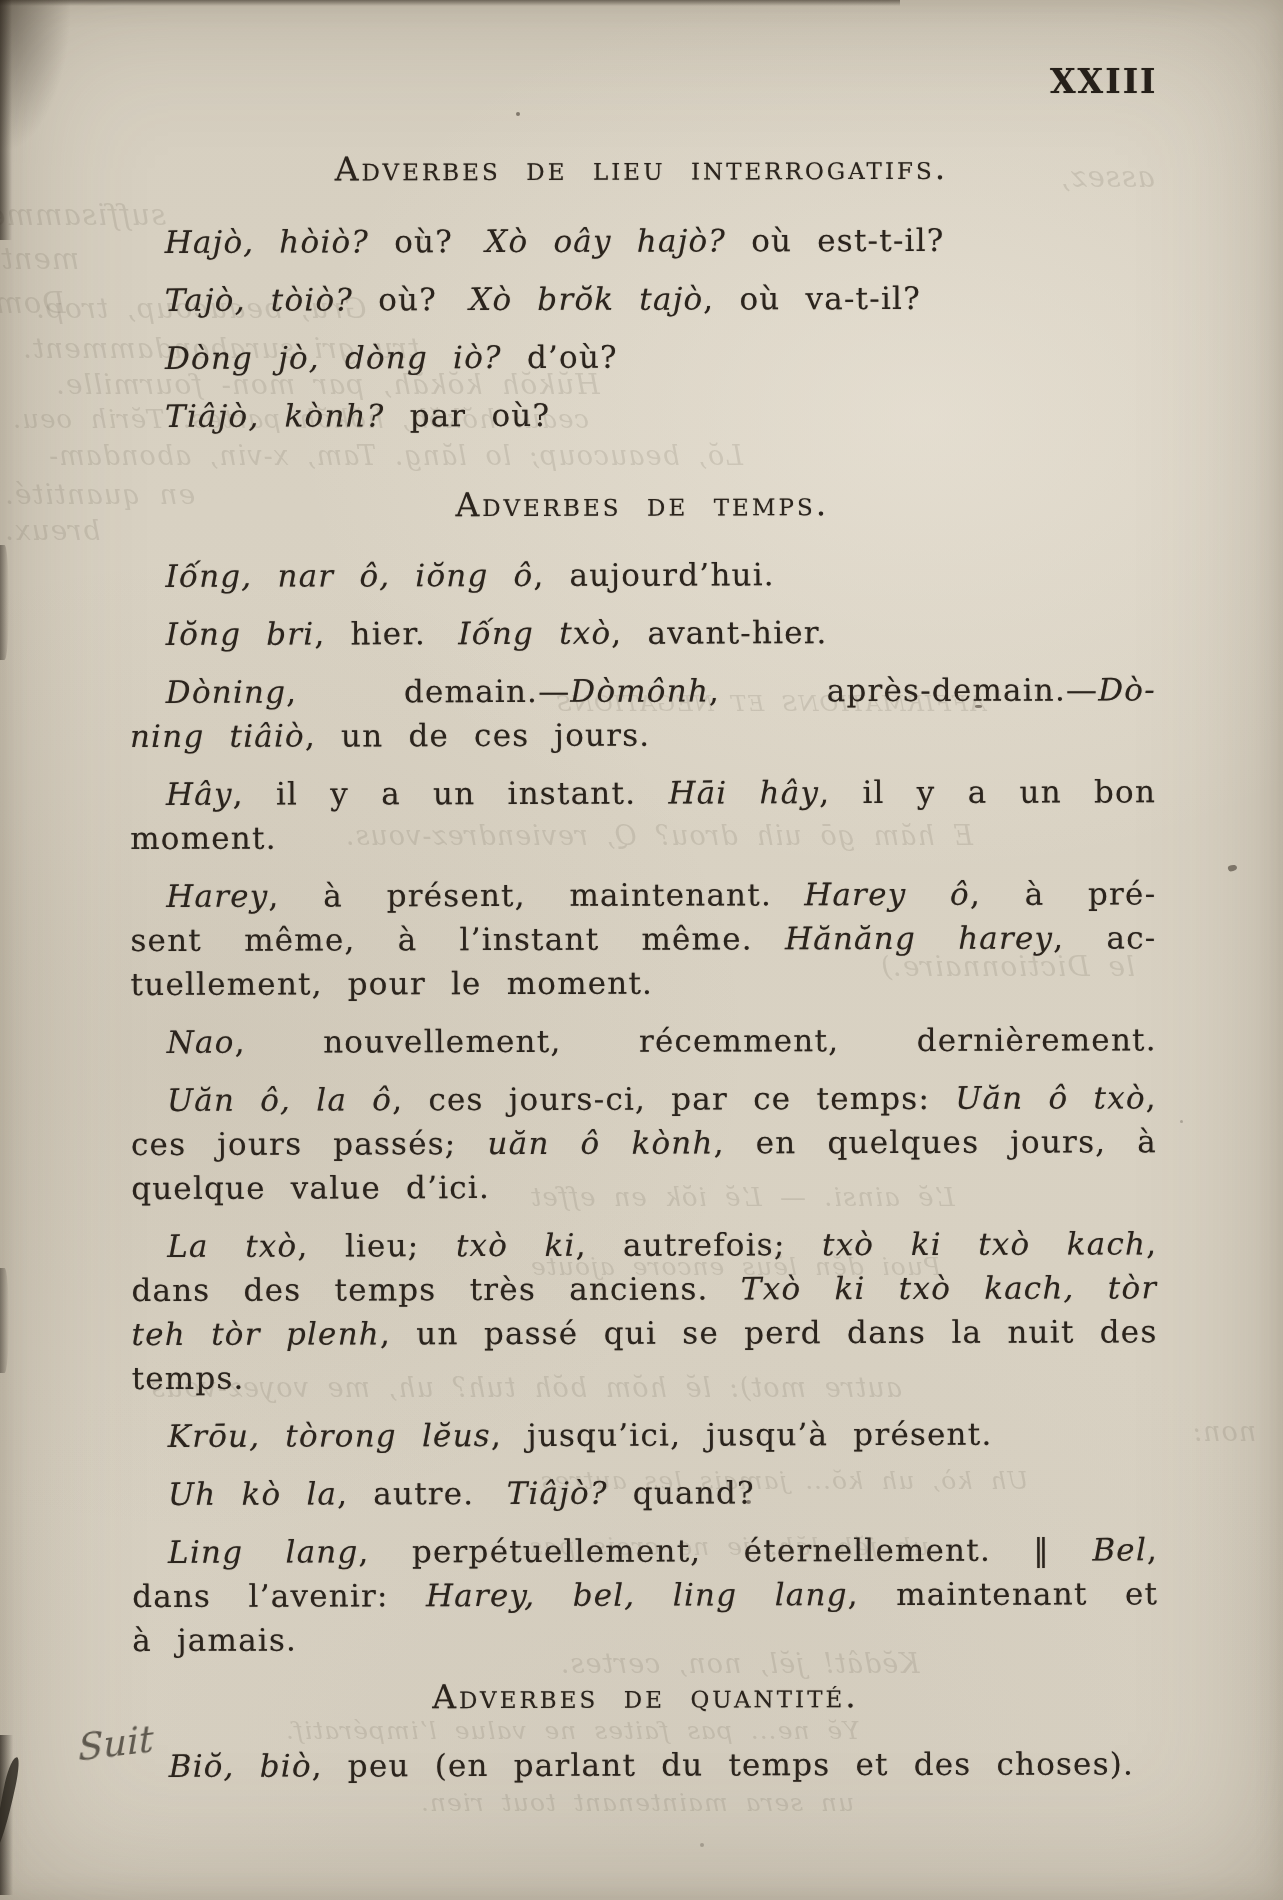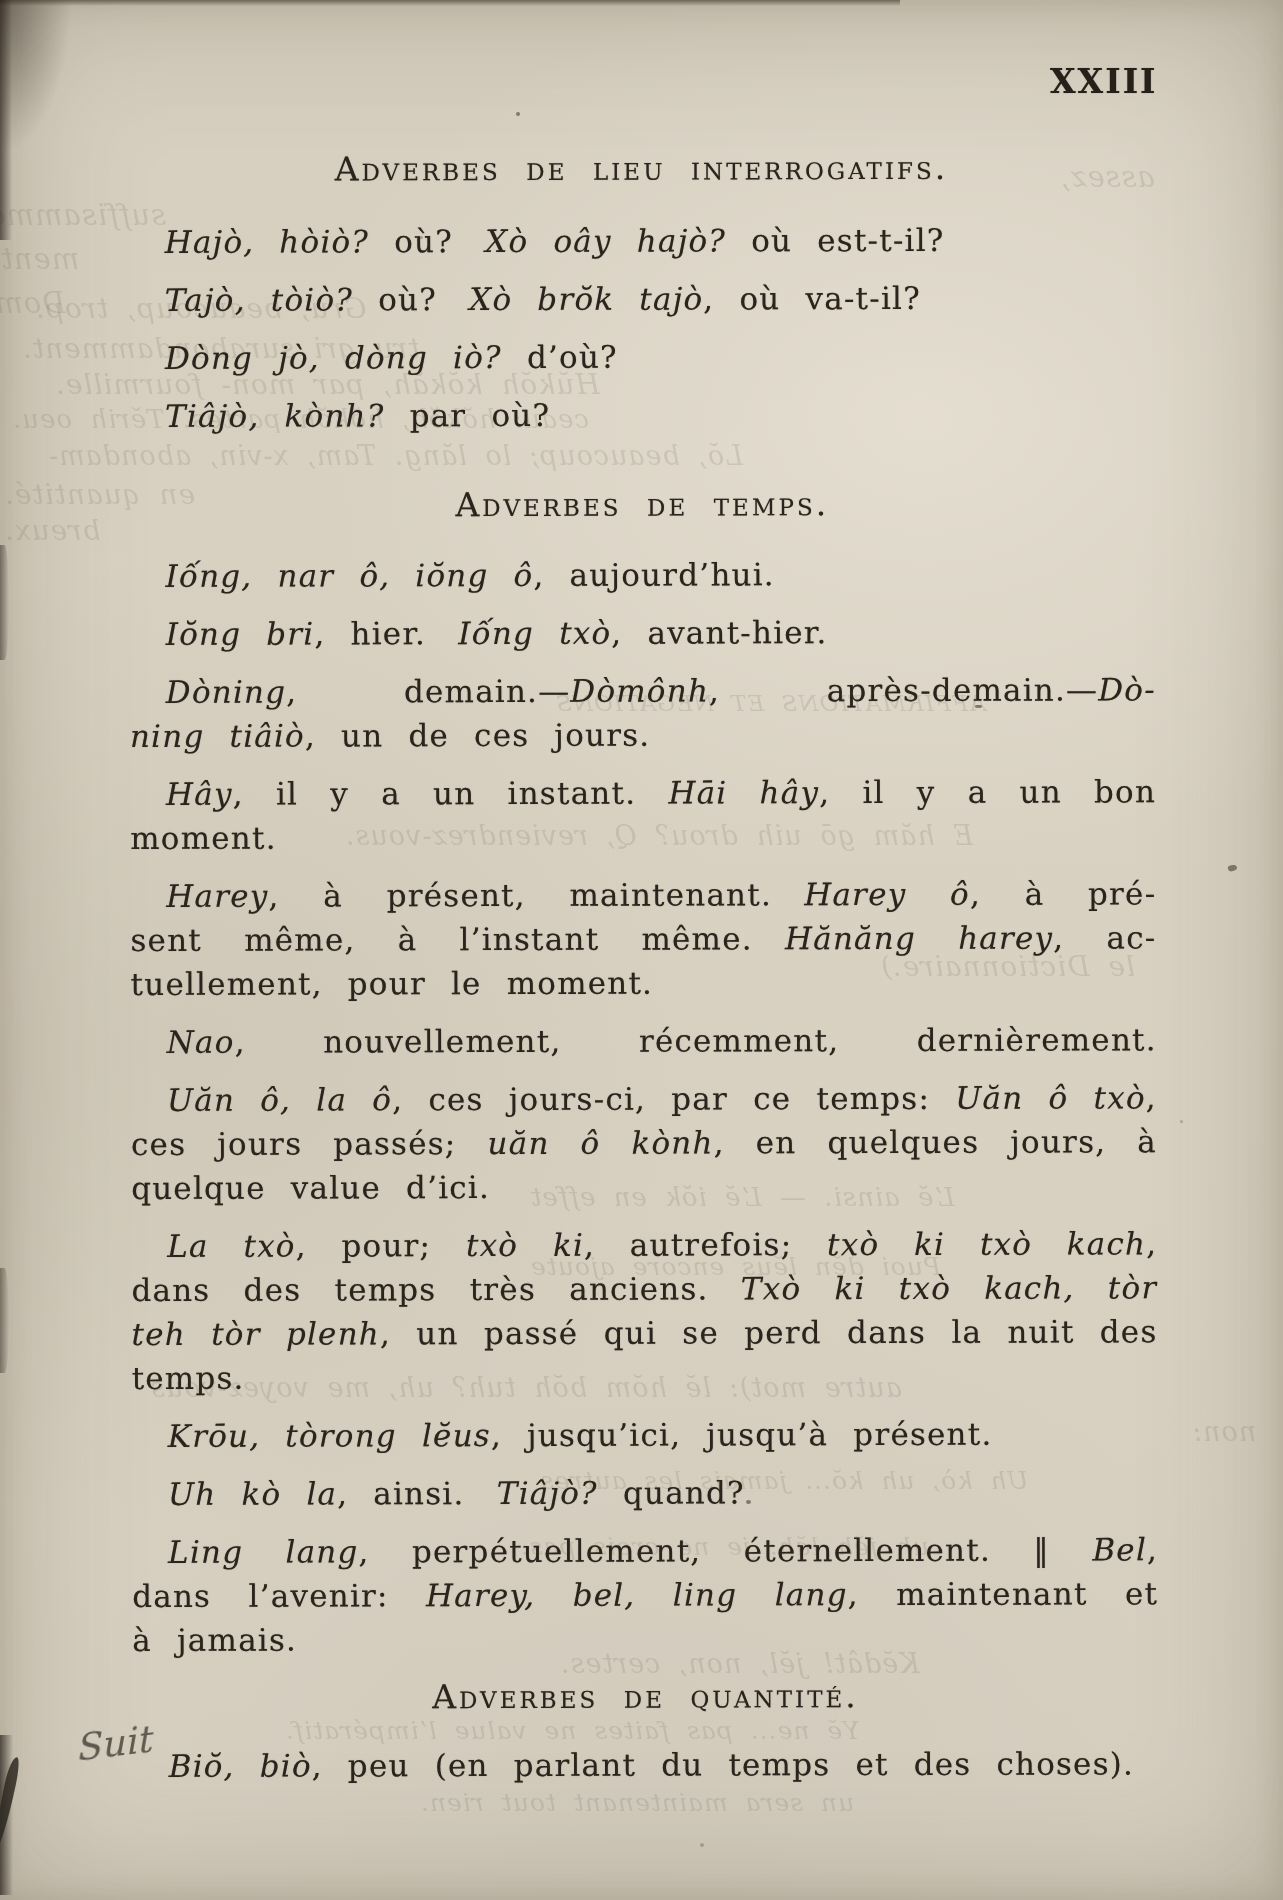--- a/index.html
+++ b/index.html
@@ -147,30 +147,30 @@
       </div>
       <div class="para sec-1">
         <div class="line first fill"><span class="it">Nao</span><span class="ro">, nouvellement, récemment, dernièrement.</span></div>
       </div>
       <div class="para sec-1">
         <div class="line first fill"><span class="it">Uăn ô, la ô</span><span class="ro">, ces jours-ci, par ce temps: </span><span class="it">Uăn ô txò</span><span class="ro">,</span></div>
         <div class="line fill"><span class="ro">ces jours passés; </span><span class="it">uăn ô kònh</span><span class="ro">, en quelques jours, à</span></div>
         <div class="line"><span class="ro">quelque value d’ici.</span></div>
       </div>
       <div class="para sec-1">
-        <div class="line first fill"><span class="it">La txò</span><span class="ro">, pour; </span><span class="it">txò ki</span><span class="ro">, autrefois; </span><span class="it">txò ki txò kach</span><span class="ro">,</span></div>
+        <div class="line first fill"><span class="it">La txò</span><span class="ro">, lieu; </span><span class="it">txò ki</span><span class="ro">, autrefois; </span><span class="it">txò ki txò kach</span><span class="ro">,</span></div>
         <div class="line fill"><span class="ro">dans des temps très anciens. </span><span class="it">Txò ki txò kach, tòr</span></div>
         <div class="line fill"><span class="it">teh tòr plenh</span><span class="ro">, un passé qui se perd dans la nuit des</span></div>
         <div class="line"><span class="ro">temps.</span></div>
       </div>
       <div class="para sec-1">
         <div class="line first"><span class="it">Krōu, tòrong lĕus</span><span class="ro">, jusqu’ici, jusqu’à présent.</span></div>
       </div>
       <div class="para sec-1">
-        <div class="line first"><span class="it">Uh kò la</span><span class="ro">, ainsi. </span><span class="it">Tiâjò?</span><span class="ro"> quand?</span></div>
+        <div class="line first"><span class="it">Uh kò la</span><span class="ro">, autre. </span><span class="it">Tiâjò?</span><span class="ro"> quand?</span></div>
       </div>
       <div class="para sec-1">
         <div class="line first fill"><span class="it">Ling lang</span><span class="ro">, perpétuellement, éternellement. ‖ </span><span class="it">Bel</span><span class="ro">,</span></div>
         <div class="line fill"><span class="ro">dans l’avenir: </span><span class="it">Harey, bel, ling lang</span><span class="ro">, maintenant et</span></div>
         <div class="line"><span class="ro">à jamais.</span></div>
       </div>
       <div class="heading sec-2">Adverbes de quantité.</div>
       <div class="para sec-2">
         <div class="line first"><span class="it">Biŏ, biò</span><span class="ro">, peu (en parlant du temps et des choses).</span></div>
       </div>

